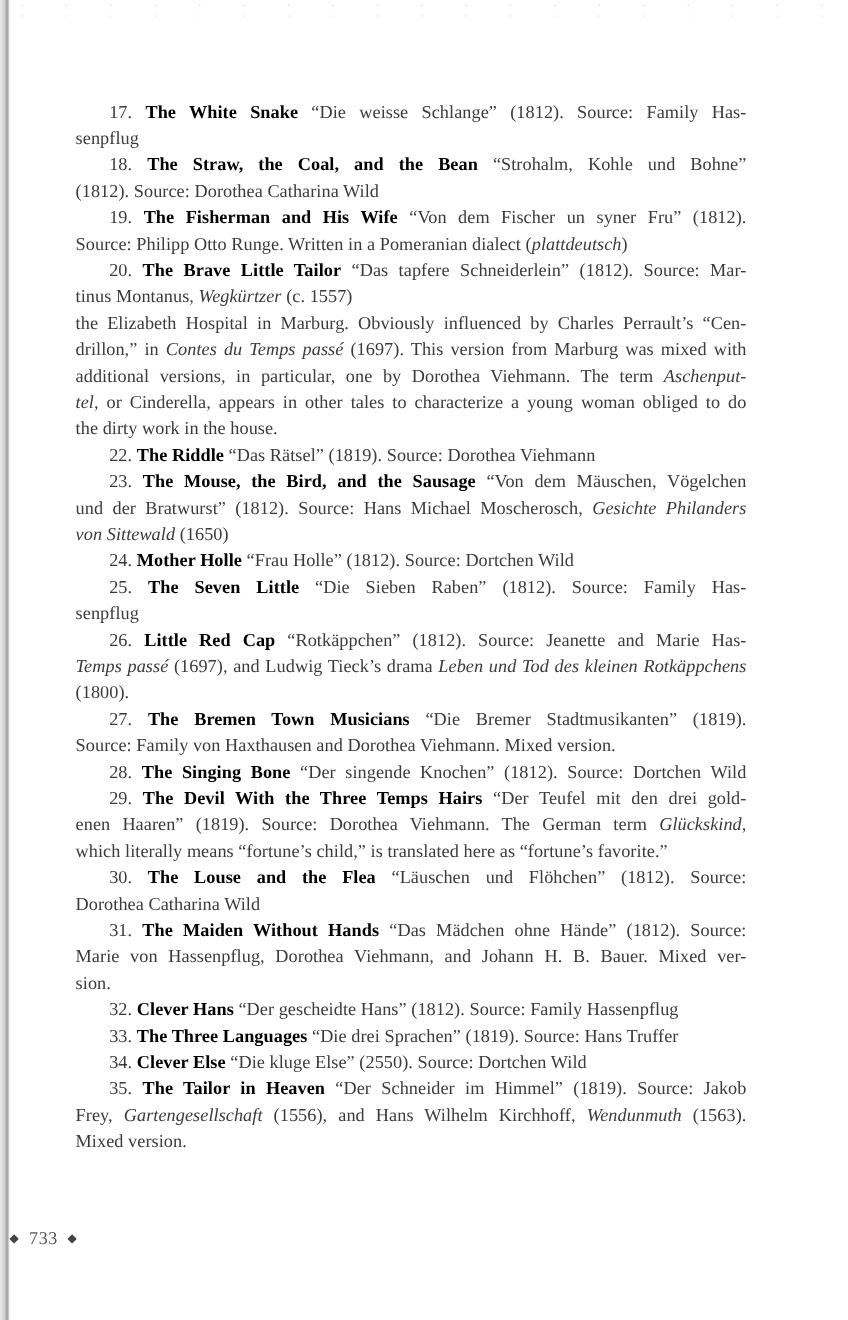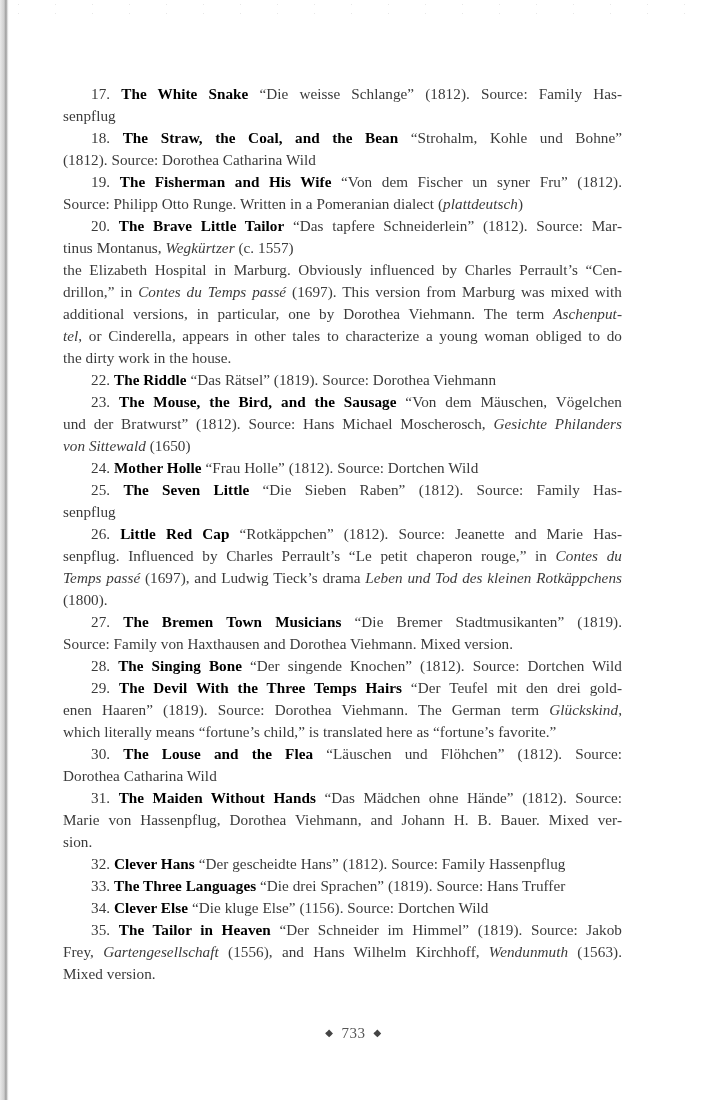--- a/index.html
+++ b/index.html
@@ -19,21 +19,21 @@
   .page-text { position: absolute; left: 63px; top: 83px; width: 559px; }
   .line {
     height: 22px; line-height: 22px; font-size: 15.2px; white-space: nowrap;
     text-align: justify; text-align-last: justify; letter-spacing: 0.05px;
   }
   .line.last { text-align: right; text-align-last: left; }
   .line.indent { padding-left: 28px; }
   .b { font-weight: bold; color: #000000; }
   .i { font-style: italic; }
   .folio {
-    position: absolute; top: 1025px; left: 0; width: 707px; text-align: center;
+    position: absolute; top: 1025px; left: 0; width: 707px; text-align: left;
     font-size: 15px; color: #555; letter-spacing: 0.5px;
   }
   .folio .diamond { font-size: 10px; vertical-align: 2px; color: #444; margin: 0 8px; }
 </style>
 </head>
 <body>
 
 <div class="binding-edge"></div>
 <div class="top-specks"></div>
 
@@ -52,37 +52,36 @@
     <div class="line"><span class="i">tel</span><span>, or Cinderella, appears in other tales to characterize a young woman obliged to do</span></div>
     <div class="line last"><span>the dirty work in the house.</span></div>
     <div class="line indent last"><span>22. </span><span class="b">The Riddle</span><span> “Das Rätsel” (1819). Source: Dorothea Viehmann</span></div>
     <div class="line indent"><span>23. </span><span class="b">The Mouse, the Bird, and the Sausage</span><span> “Von dem Mäuschen, Vögelchen</span></div>
     <div class="line"><span>und der Bratwurst” (1812). Source: Hans Michael Moscherosch, </span><span class="i">Gesichte Philanders</span></div>
     <div class="line last"><span class="i">von Sittewald</span><span> (1650)</span></div>
     <div class="line indent last"><span>24. </span><span class="b">Mother Holle</span><span> “Frau Holle” (1812). Source: Dortchen Wild</span></div>
     <div class="line indent"><span>25. </span><span class="b">The Seven Little</span><span> “Die Sieben Raben” (1812). Source: Family Has-</span></div>
     <div class="line last"><span>senpflug</span></div>
     <div class="line indent"><span>26. </span><span class="b">Little Red Cap</span><span> “Rotkäppchen” (1812). Source: Jeanette and Marie Has-</span></div>
-    <div class="line"><span>senpflug. Influenced by Charles Perrault’s “Le petit chaperon rouge,” in </span><span class="i">Contes du</span></div>
     <div class="line"><span class="i">Temps passé</span><span> (1697), and Ludwig Tieck’s drama </span><span class="i">Leben und Tod des kleinen Rotkäppchens</span></div>
     <div class="line last"><span>(1800).</span></div>
     <div class="line indent"><span>27. </span><span class="b">The Bremen Town Musicians</span><span> “Die Bremer Stadtmusikanten” (1819).</span></div>
     <div class="line last"><span>Source: Family von Haxthausen and Dorothea Viehmann. Mixed version.</span></div>
     <div class="line indent"><span>28. </span><span class="b">The Singing Bone</span><span> “Der singende Knochen” (1812). Source: Dortchen Wild</span></div>
     <div class="line indent"><span>29. </span><span class="b">The Devil With the Three Temps Hairs</span><span> “Der Teufel mit den drei gold-</span></div>
     <div class="line"><span>enen Haaren” (1819). Source: Dorothea Viehmann. The German term </span><span class="i">Glückskind</span><span>,</span></div>
     <div class="line last"><span>which literally means “fortune’s child,” is translated here as “fortune’s favorite.”</span></div>
     <div class="line indent"><span>30. </span><span class="b">The Louse and the Flea</span><span> “Läuschen und Flöhchen” (1812). Source:</span></div>
     <div class="line last"><span>Dorothea Catharina Wild</span></div>
     <div class="line indent"><span>31. </span><span class="b">The Maiden Without Hands</span><span> “Das Mädchen ohne Hände” (1812). Source:</span></div>
     <div class="line"><span>Marie von Hassenpflug, Dorothea Viehmann, and Johann H. B. Bauer. Mixed ver-</span></div>
     <div class="line last"><span>sion.</span></div>
     <div class="line indent last"><span>32. </span><span class="b">Clever Hans</span><span> “Der gescheidte Hans” (1812). Source: Family Hassenpflug</span></div>
     <div class="line indent last"><span>33. </span><span class="b">The Three Languages</span><span> “Die drei Sprachen” (1819). Source: Hans Truffer</span></div>
-    <div class="line indent last"><span>34. </span><span class="b">Clever Else</span><span> “Die kluge Else” (1156). Source: Dortchen Wild</span></div>
+    <div class="line indent last"><span>34. </span><span class="b">Clever Else</span><span> “Die kluge Else” (2550). Source: Dortchen Wild</span></div>
     <div class="line indent"><span>35. </span><span class="b">The Tailor in Heaven</span><span> “Der Schneider im Himmel” (1819). Source: Jakob</span></div>
     <div class="line"><span>Frey, </span><span class="i">Gartengesellschaft</span><span> (1556), and Hans Wilhelm Kirchhoff, </span><span class="i">Wendunmuth</span><span> (1563).</span></div>
     <div class="line last"><span>Mixed version.</span></div>
   </div>
 
 <div class="folio">
   <span class="diamond">◆</span><span>733</span><span class="diamond">◆</span>
 </div>
 
 </body></html>

